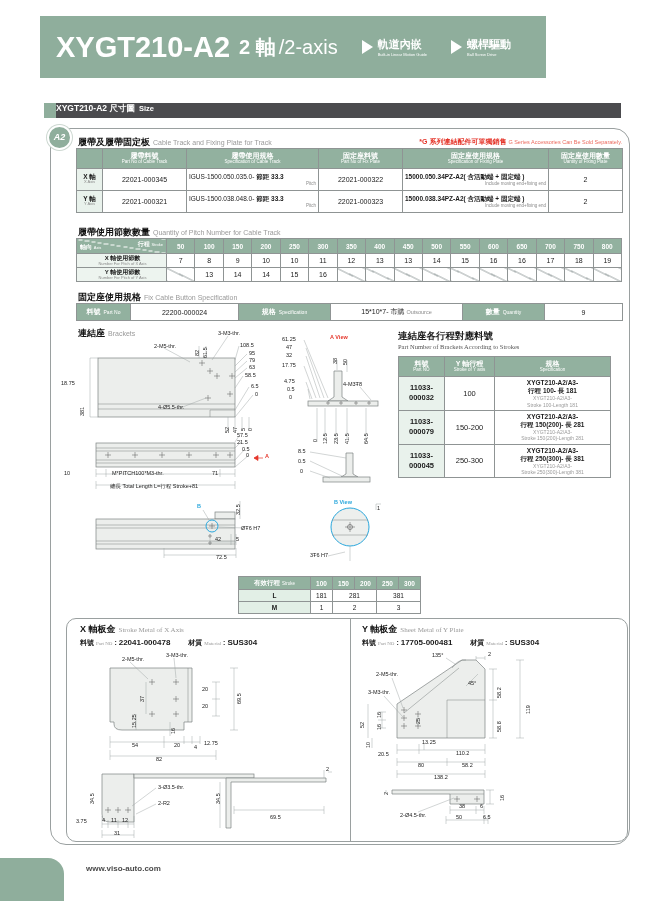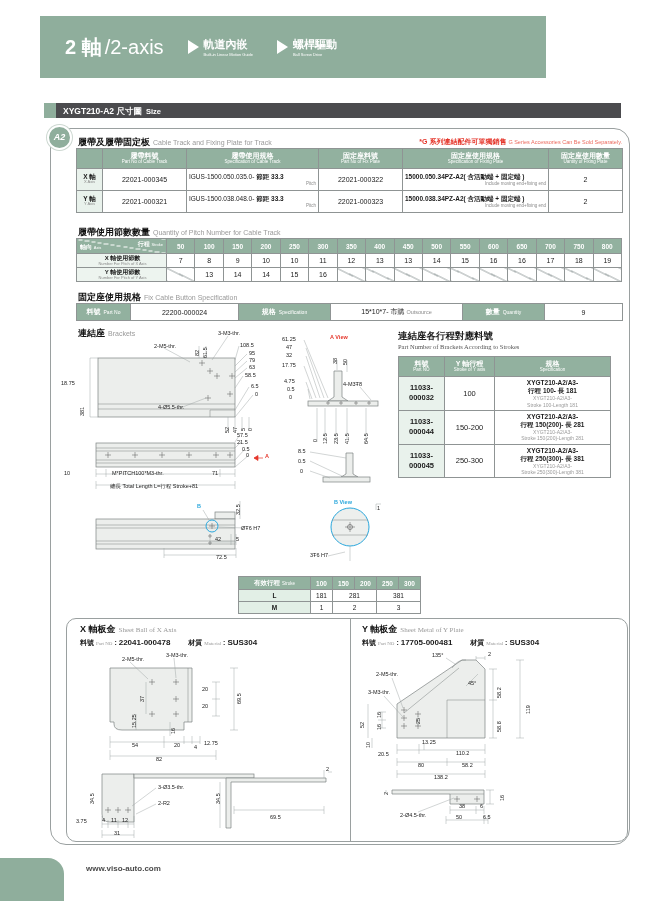--- a/index.html
+++ b/index.html
@@ -13,21 +13,21 @@
   .model { font-size:29px; font-weight:bold; color:#fff; }
   .axis-zh { font-size:20px; font-weight:bold; color:#fff; margin-left:9px; }
   .axis-en { font-size:20px; color:#fff; margin-left:3px; font-weight:normal; }
   .hbadge { display:flex; align-items:center; margin-left:24px; }
   .tri { width:0; height:0; border-left:11px solid #fff; border-top:7px solid transparent; border-bottom:7px solid transparent; margin-right:5px; }
   .hbadge-zh { display:block; font-size:11px; font-weight:bold; color:#fff; }
   .hbadge-en { display:block; font-size:4px; color:#fff; }
 
   
   .section-chip { position:absolute; left:44px; top:103px; width:12px; height:15px; background:#8FAE9C; }
-  .section-bar { position:absolute; left:56px; top:103px; width:565px; height:15px; background:#4B4B4E; color:#fff; font-size:8.5px; font-weight:bold; line-height:17px; padding-left:7px; }
+  .section-bar { position:absolute; left:56px; top:103px; width:565px; height:15px; background:#4B4B4E; color:#fff; font-size:8.5px; font-weight:bold; line-height:11px; }
   .section-bar .en { font-size:7.5px; margin-left:4px; }
 
   
   .content-box { position:absolute; left:50px; top:128px; width:580px; height:717px; border:1.5px solid #9aa0a0; border-radius:16px; }
   .a2-badge { position:absolute; left:47px; top:125px; width:25px; height:25px; border-radius:50%; background:#8FAE9C; border:2px solid #fff; box-shadow:0 0 0 1px #cdd8d1; color:#fff; font-size:9px; font-style:italic; font-weight:bold; text-align:center; line-height:21px; z-index:5; }
 
   .block-title { position:absolute; font-size:9px; font-weight:bold; color:#111; white-space:nowrap; }
   .block-title .en { font-weight:normal; font-size:7px; color:#9a9a9a; margin-left:3px; }
   .serif { font-family:"Liberation Serif", serif; }
   .note { position:absolute; left:330px; top:137px; width:292px; text-align:right; font-size:7px; font-weight:bold; color:#E5362B; }
@@ -102,20 +102,21 @@
 
   
   .footer-tab { position:absolute; left:0; top:858px; width:64px; height:43px; background:#8FAE9C; border-radius:0 16px 0 0; }
   .footer-url { position:absolute; left:86px; top:864px; font-size:8px; font-weight:bold; color:#4a4a4a; }
 </style>
 </head>
 <body>
 
 <div class="band">
   <div class="band-inner">
+    <span class="model">XYGT210-A2</span>
     <span class="axis-zh">2 軸</span>
     <span class="axis-en">/2-axis</span>
     <div class="hbadge">
       <span class="tri"></span>
       <span>
         <span class="hbadge-zh">軌道內嵌</span>
         <span class="hbadge-en">Built-in Linear Motion Guide</span>
       </span>
     </div>
     <div class="hbadge">
@@ -448,21 +449,21 @@
     <td class="part-cell"><span>11033-</span><br><span>000032</span></td>
     <td class="stroke-cell">100</td>
     <td>
           <span class="s-zh">XYGT210-A2/A3-</span>
           <span class="s-zh">行程 100- 長 181</span>
           <span class="s-en">XYGT210-A2/A3-</span>
           <span class="s-en">Stroke 100-Length 181</span>
         </td>
   </tr>
   <tr>
-    <td class="part-cell"><span>11033-</span><br><span>000044</span></td>
+    <td class="part-cell"><span>11033-</span><br><span>000079</span></td>
     <td class="stroke-cell">150-200</td>
     <td>
           <span class="s-zh">XYGT210-A2/A3-</span>
           <span class="s-zh">行程 150(200)- 長 281</span>
           <span class="s-en">XYGT210-A2/A3-</span>
           <span class="s-en">Stroke 150(200)-Length 281</span>
         </td>
   </tr>
   <tr>
     <td class="part-cell"><span>11033-</span><br><span>000045</span></td>
@@ -507,21 +508,21 @@
     <td colspan="2">2</td>
     <td colspan="2">3</td>
   </tr>
 </tbody>
   </table>
 
 <div class="sheet-box"></div>
 <div class="sheet-divider"></div>
 
 <div class="block-title" style="left:80px; top:623px;">
-  <span>X 軸板金</span><span class="en serif">Sheet Ball of X Axis</span>
+  <span>X 軸板金</span><span class="en serif">Stroke Metal of X Axis</span>
 </div>
 <div class="part-line" style="left:80px; top:638px;">
   <span>料號</span> <span class="en">Part NO</span> :
   <span class="val">22041-000478</span><span class="gap"></span>
   <span>材質</span> <span class="en">Material</span> :
   <span class="val">SUS304</span>
 </div>
 
 <div class="draw" style="left:74px; top:652px; width:266px; height:188px;">
   <svg width="266" height="188" viewBox="0 0 266 188">

